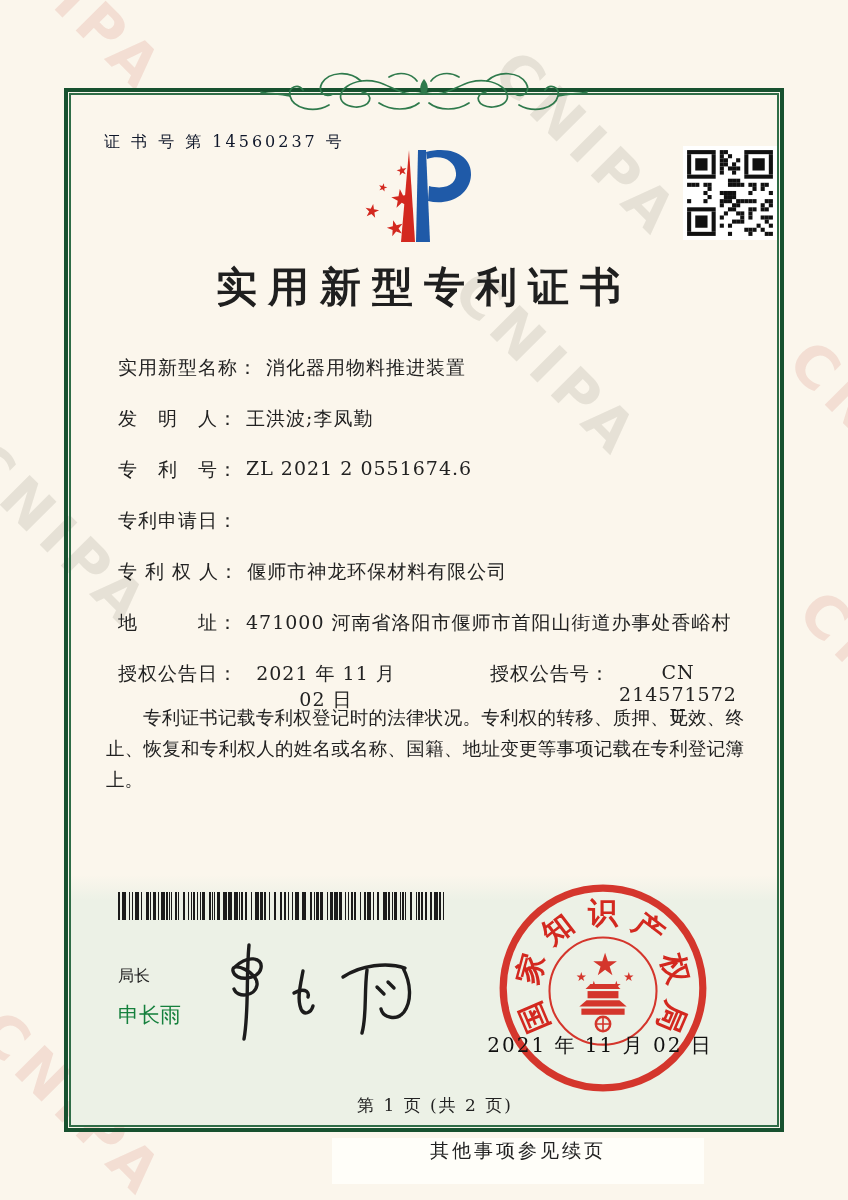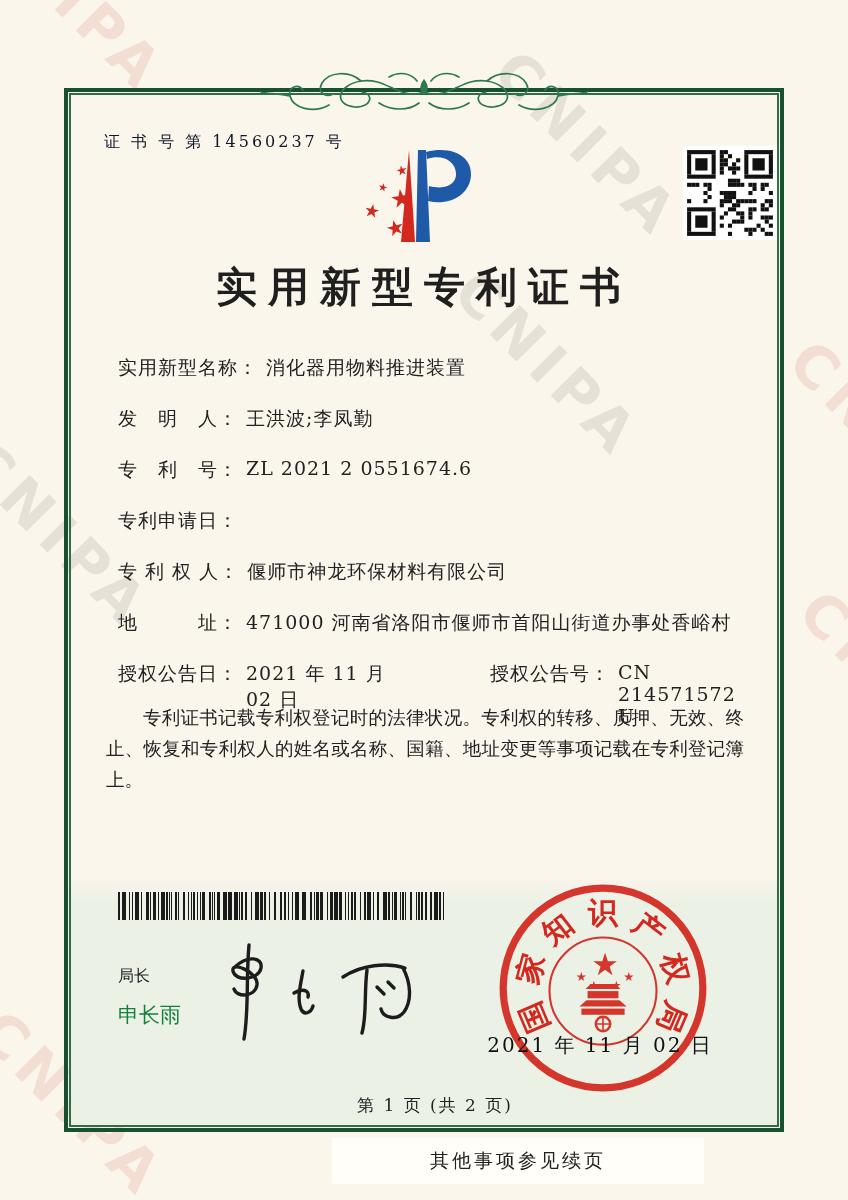--- a/index.html
+++ b/index.html
@@ -32,21 +32,21 @@
   .content{position:absolute;inset:0;z-index:4;}
   .cert-no{position:absolute;left:104px;top:132px;font-size:16px;letter-spacing:3px;color:#0f172a;}
   .logo{position:absolute;left:352px;top:140px;width:132px;height:110px;}
   .logo svg{position:absolute;inset:0;}
   .logo .star{position:absolute;color:#d3281f;line-height:1;
               font-family:"DejaVu Sans",sans-serif;}
   .qr{position:absolute;left:683px;top:146px;width:94px;height:94px;}
   .title{position:absolute;left:0;right:0;top:260px;text-align:center;
          font-size:41px;font-weight:bold;letter-spacing:11px;color:#1f1f1f;}
   .fields{position:absolute;left:118px;top:355px;width:620px;font-size:19px;color:#222;}
-  .frow{height:51px;display:flex;align-items:flex-start;}
+  .frow{height:51px;display:flex;align-items:flex-start;text-align:center;}
   .frow .lab{white-space:pre;letter-spacing:1px;}
   .frow .val{margin-left:8px;letter-spacing:1px;}
   .frow .pair2{margin-left:84px;display:flex;}
   .paras{position:absolute;left:106px;top:702px;width:638px;font-size:18.5px;
          line-height:31px;color:#222;text-align:justify;}
   .paras p{margin:0;text-indent:2em;}
   
   .barcode{position:absolute;left:118px;top:892px;width:326px;height:28px;}
   
   .sig-title{position:absolute;left:118px;top:966px;font-size:16px;
@@ -57,21 +57,21 @@
   
   .seal{position:absolute;left:497px;top:882px;width:212px;height:212px;}
   .seal svg{position:absolute;inset:0;}
   .seal-char{font-size:29px;font-weight:bold;fill:#d3281f;
              font-family:"DejaVu Serif",serif;}
   .seal-date{position:absolute;left:600px;top:1032px;transform:translateX(-50%);
              font-size:20px;color:#111;white-space:nowrap;letter-spacing:2px;z-index:5;}
   .page-ind{position:absolute;left:64px;width:712px;top:1094px;text-align:center;
             font-size:17px;color:#222;letter-spacing:2px;margin-left:15px;}
   .cont-box{position:absolute;left:332px;top:1138px;width:372px;height:46px;
-            background:#fffef9;display:flex;align-items:center;justify-content:center;
+            background:#fffef9;display:flex;justify-content:center;
             z-index:4;}
   .cont-box span{font-size:19px;letter-spacing:3px;color:#222;}
 </style>
 </head>
 <body>
 
 <div class="page">
 
   <div class="wm pink" style="left:-45px;top:-35px;">CNIPA</div>
   <div class="wm gray" style="left:470px;top:110px;">CNIPA</div>

